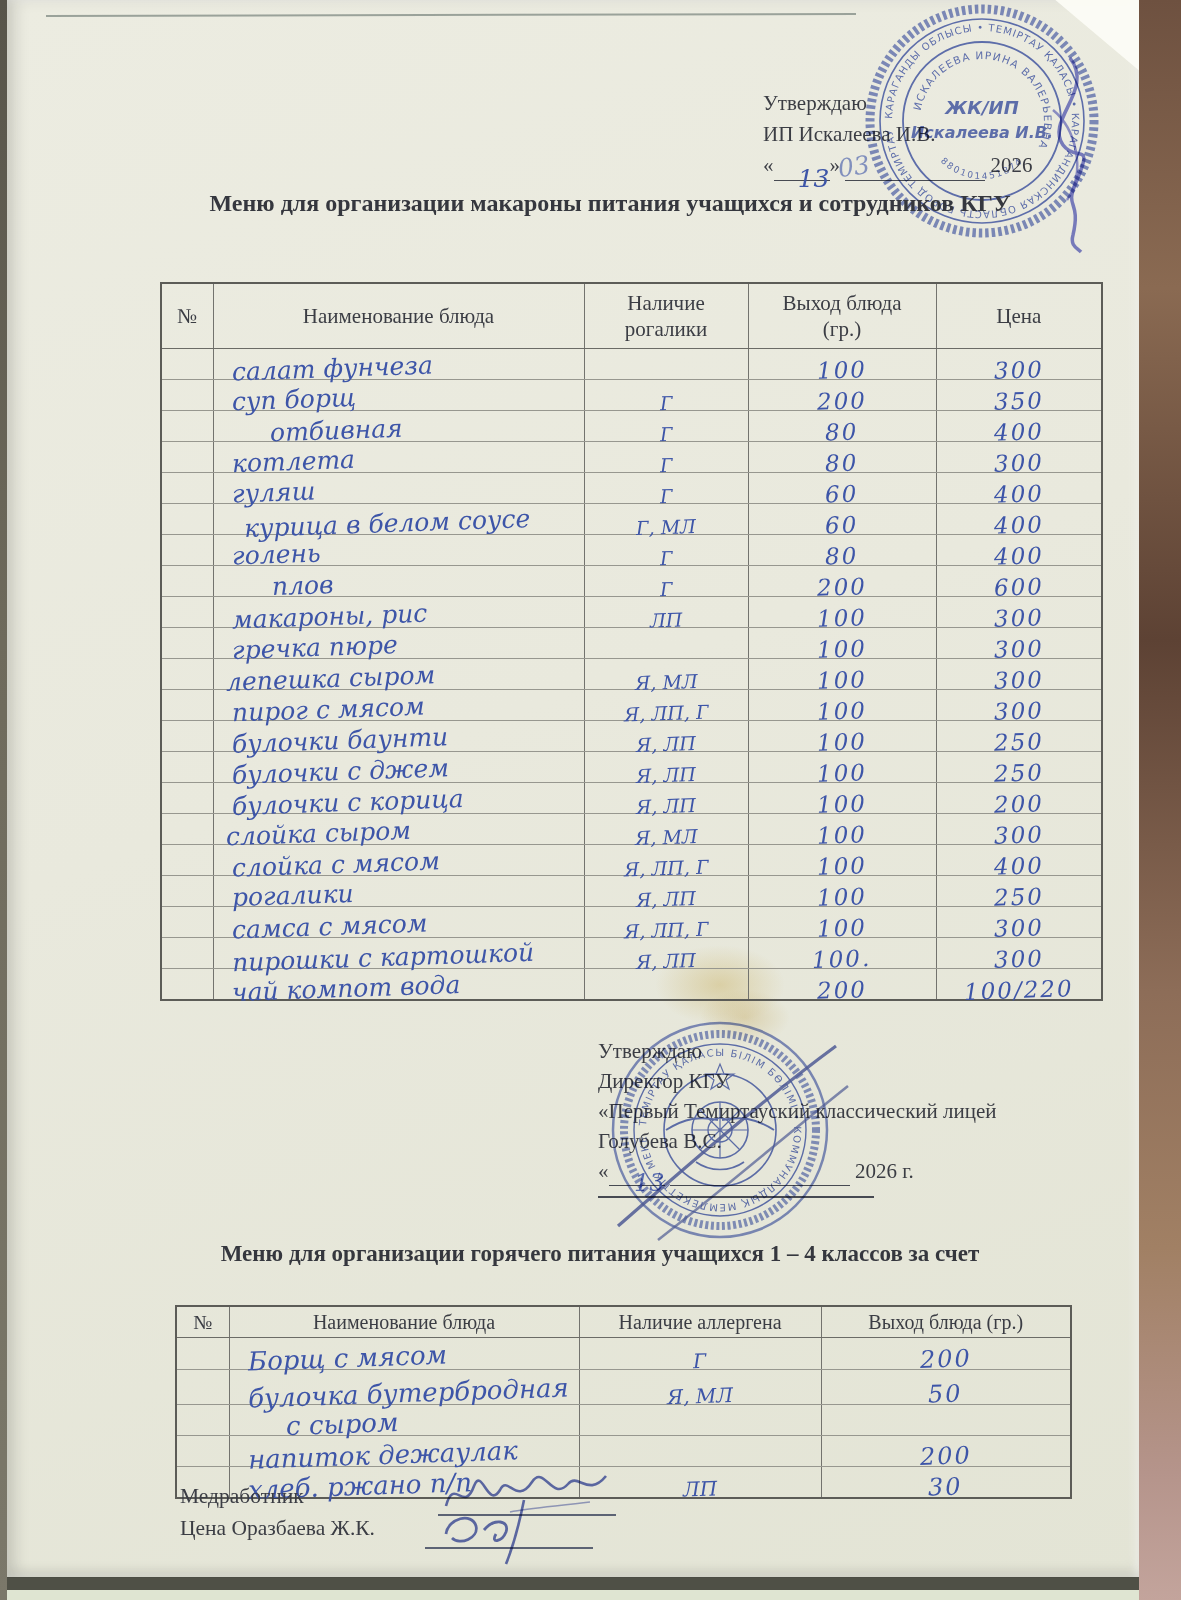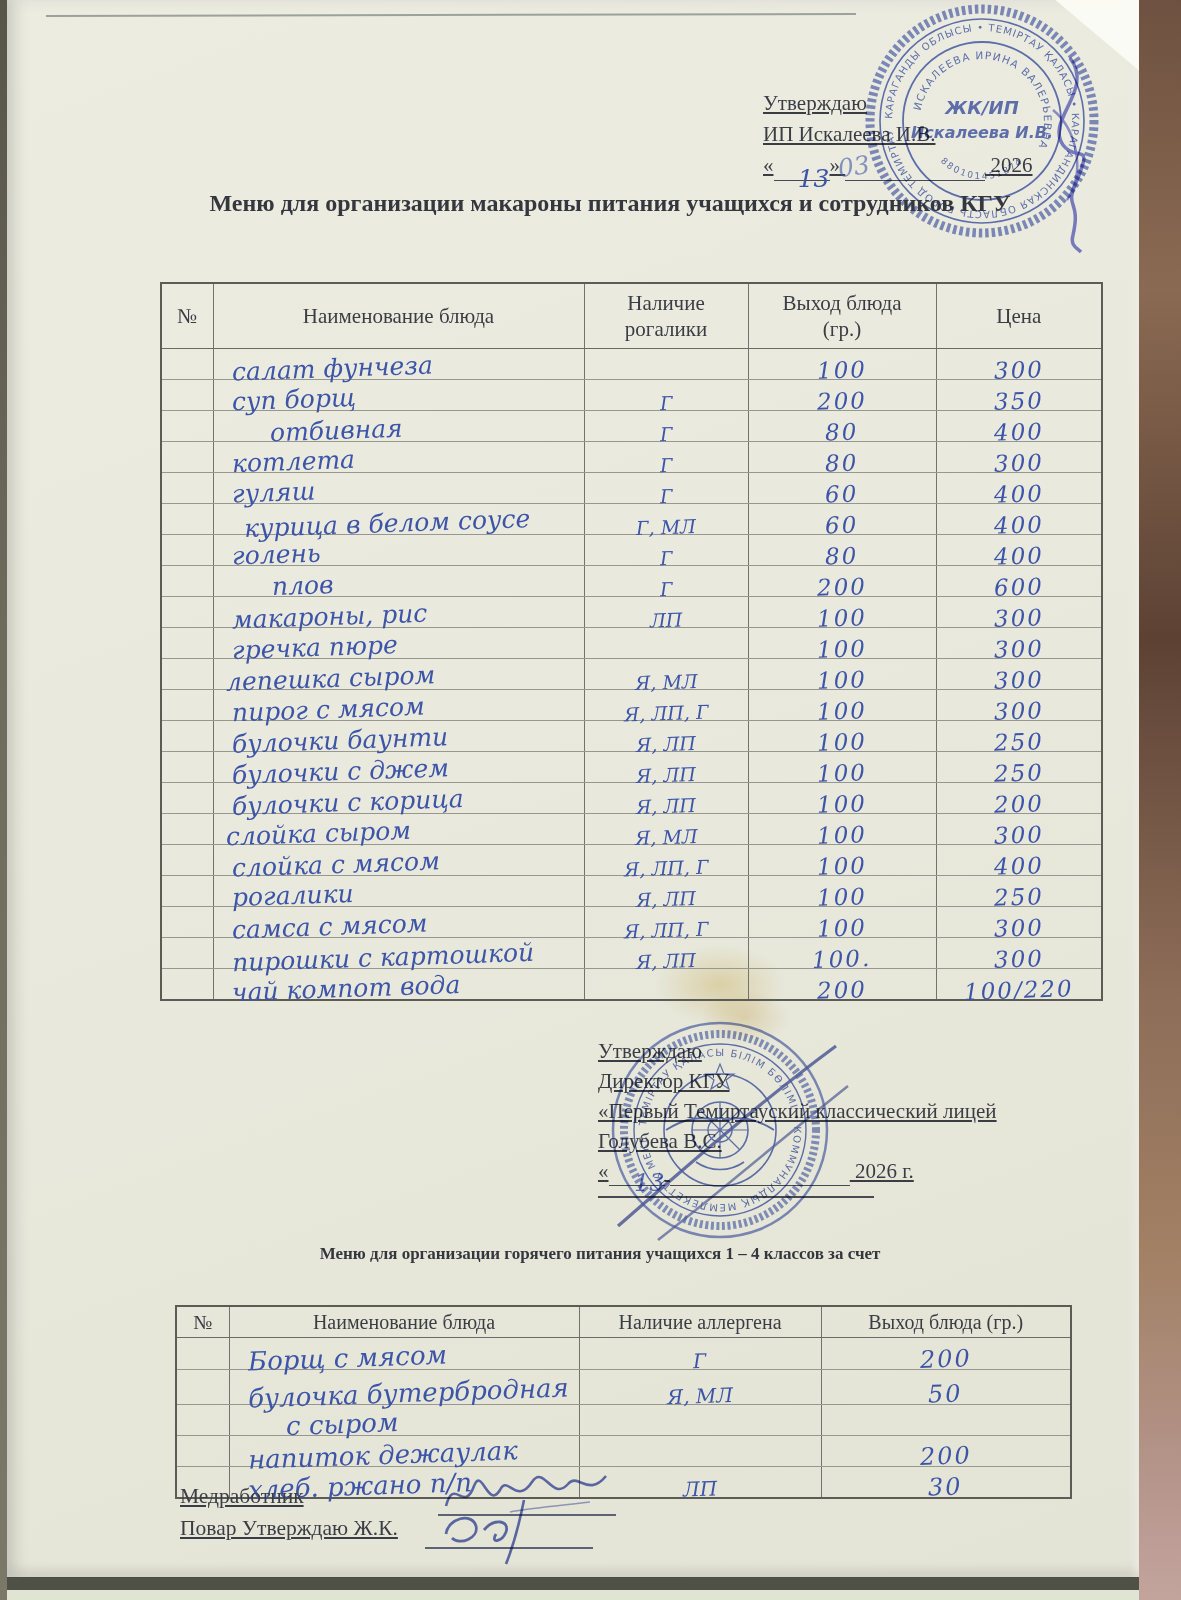--- a/index.html
+++ b/index.html
@@ -15,37 +15,37 @@
      box-shadow:inset 10px 0 14px rgba(0,0,0,.10), inset -4px 0 8px rgba(255,255,255,.5), inset 0 -8px 12px rgba(0,0,0,.08);}
   .bottom-dark{position:absolute;left:7px;right:42px;bottom:10px;height:13px;background:#34352c;opacity:.85;}
   .bottom-pale{position:absolute;left:7px;right:42px;bottom:0;height:10px;background:#dfe5d2;}
   .sleeve-corner{position:absolute;left:1037px;top:0;width:102px;height:80px;background:#fcfcf6;
      clip-path:polygon(18% 0,100% 0,100% 88%);opacity:.95;}
   .topline{position:absolute;left:46px;top:14px;width:810px;height:2px;background:#9aa29a;transform:rotate(-.15deg);}
   .stain{position:absolute;border-radius:50%;pointer-events:none;}
   .stain1{left:655px;top:945px;width:130px;height:80px;background:radial-gradient(closest-side,rgba(188,152,44,.30),rgba(188,152,44,0));}
   .stain2{left:700px;top:990px;width:90px;height:55px;background:radial-gradient(closest-side,rgba(180,140,40,.25),rgba(180,140,40,0));}
 
-  .printed{color:#3b3d44;text-decoration:underline;}
+  .printed{color:#3b3d44;}
   .hw{font-family:"DejaVu Serif",serif;font-style:italic;color:#3d55a8;}
   .ink{display:inline-block;white-space:nowrap;transform:rotate(-2deg);position:relative;top:4px;}
 
   
   .appr-top{position:absolute;left:763px;top:88px;font-size:21px;line-height:31px;}
   .dateline{white-space:nowrap;}
   .u{display:inline-block;border-bottom:1.6px solid #474a52;height:20px;vertical-align:bottom;}
   .u-day{width:56px;text-align:right;}
   .u-mid{width:140px;}
   .hw-day{font-size:25px;position:relative;top:3px;}
   .hw-month-top{position:absolute;left:838px;top:152px;font-size:25px;opacity:.6;transform:rotate(-8deg);}
 
   .title1{position:absolute;left:120px;top:186px;width:980px;text-align:center;
      font-weight:bold;font-size:24px;line-height:34px;color:#35373e;}
   .title2{position:absolute;left:110px;top:1237px;width:980px;text-align:center;
-     font-weight:bold;font-size:17px;line-height:33px;color:#35373e;}
+     font-weight:bold;font-size:23px;line-height:33px;color:#35373e;}
 
   
   table{border-collapse:collapse;table-layout:fixed;}
   .t1{position:absolute;left:160px;top:282px;width:941px;}
   .t2{position:absolute;left:175px;top:1305px;width:895px;}
   .t1,.t2{border:2px solid #5c5c57;}
   .t1 td,.t1 th,.t2 td,.t2 th{border-left:1.4px solid #73736e;border-right:1.4px solid #73736e;
      border-top:1px solid #97978f;border-bottom:1px solid #97978f;padding:0;overflow:visible;}
   thead th{font-weight:normal;font-size:21px;color:#3b3d44;text-align:center;vertical-align:middle;
      border-bottom:1.6px solid #6b6b66 !important;}
@@ -400,21 +400,21 @@
       <tr>
           <td class="c-num"></td>
           <td class="c-name hw"><span class="ink">хлеб. ржано п/п</span></td>
           <td class="c-alg hw"><span class="ink">ЛП</span></td>
           <td class="c-wt hw"><span class="ink">30</span></td>
         </tr>
     </tbody>
   </table>
 
   <div class="foot f-med printed">Медработник</div>
-  <div class="foot f-cook printed">Повар Утверждаю Ж.К.</div>
+  <div class="foot f-cook printed">Цена Оразбаева Ж.К.</div>
   <div class="sigline sl1"></div>
   <div class="sigline sl2"></div>
   <svg class="stamp" style="left:440px;top:1462px;" width="180" height="54" viewBox="0 0 180 54">
     <path d="M6,44 C14,14 24,52 34,24 C42,4 48,48 60,28 C68,12 76,44 92,20 C104,2 112,40 128,22 C138,10 148,36 166,14" fill="none" stroke="#3f4fae" stroke-width="2.6" opacity=".95"></path>
     <path d="M70,50 C90,46 120,44 150,40" fill="none" stroke="#3f4fae" stroke-width="1.6" opacity=".6"></path>
   </svg>
   <svg class="stamp" style="left:432px;top:1496px;" width="160" height="70" viewBox="0 0 160 70">
     <path d="M14,38 C16,22 40,16 44,30 C47,42 28,50 20,42 M52,34 C62,22 78,24 74,36 C70,46 58,48 64,38" fill="none" stroke="#3f4fae" stroke-width="2.8" opacity=".95"></path>
     <path d="M92,4 C88,24 82,48 74,68" fill="none" stroke="#3f4fae" stroke-width="2.6" opacity=".95"></path>
   </svg>

